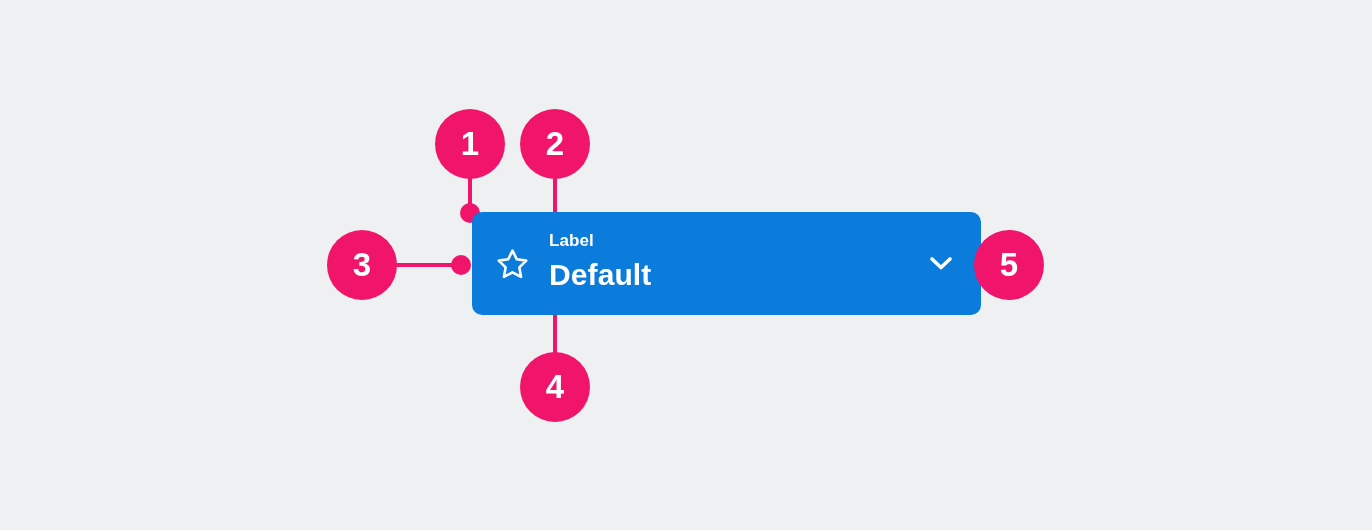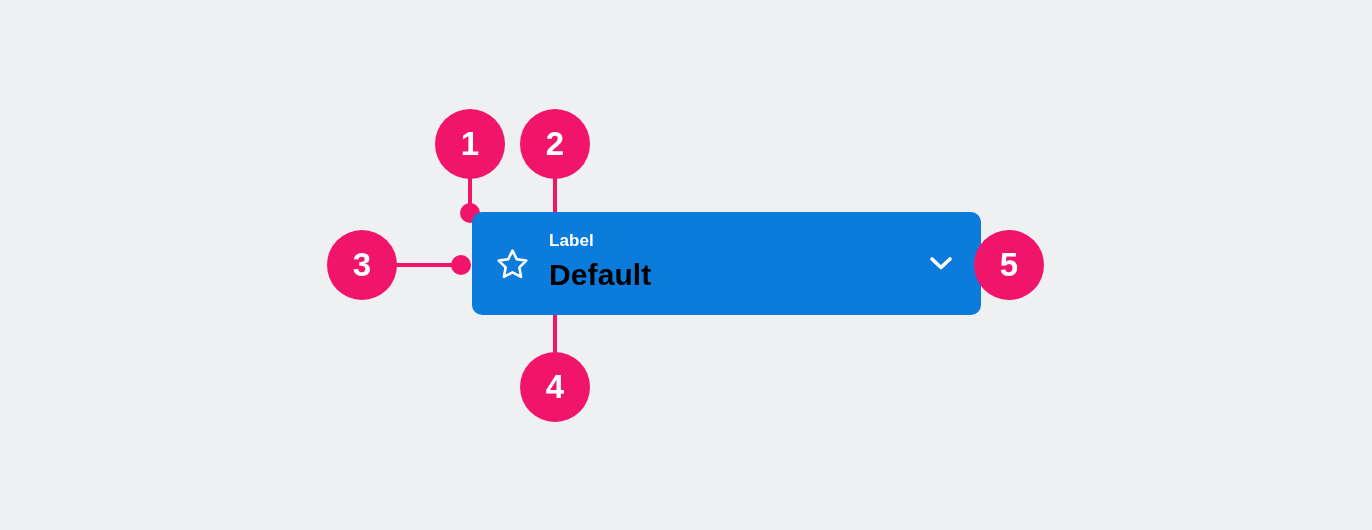--- a/index.html
+++ b/index.html
@@ -58,21 +58,21 @@
     display: block;
     color: #ffffff;
     font-size: 17px;
     font-weight: bold;
     line-height: 20px;
     letter-spacing: 0.1px;
     white-space: nowrap;
   }
   .field-value {
     display: block;
-    color: #000000;
+    color: #ffffff;
     font-size: 30px;
     font-weight: bold;
     line-height: 38px;
     letter-spacing: 0.1px;
     margin-top: 5px;
     white-space: nowrap;
   }
 
   .field-trailing-icon {
     position: absolute;

